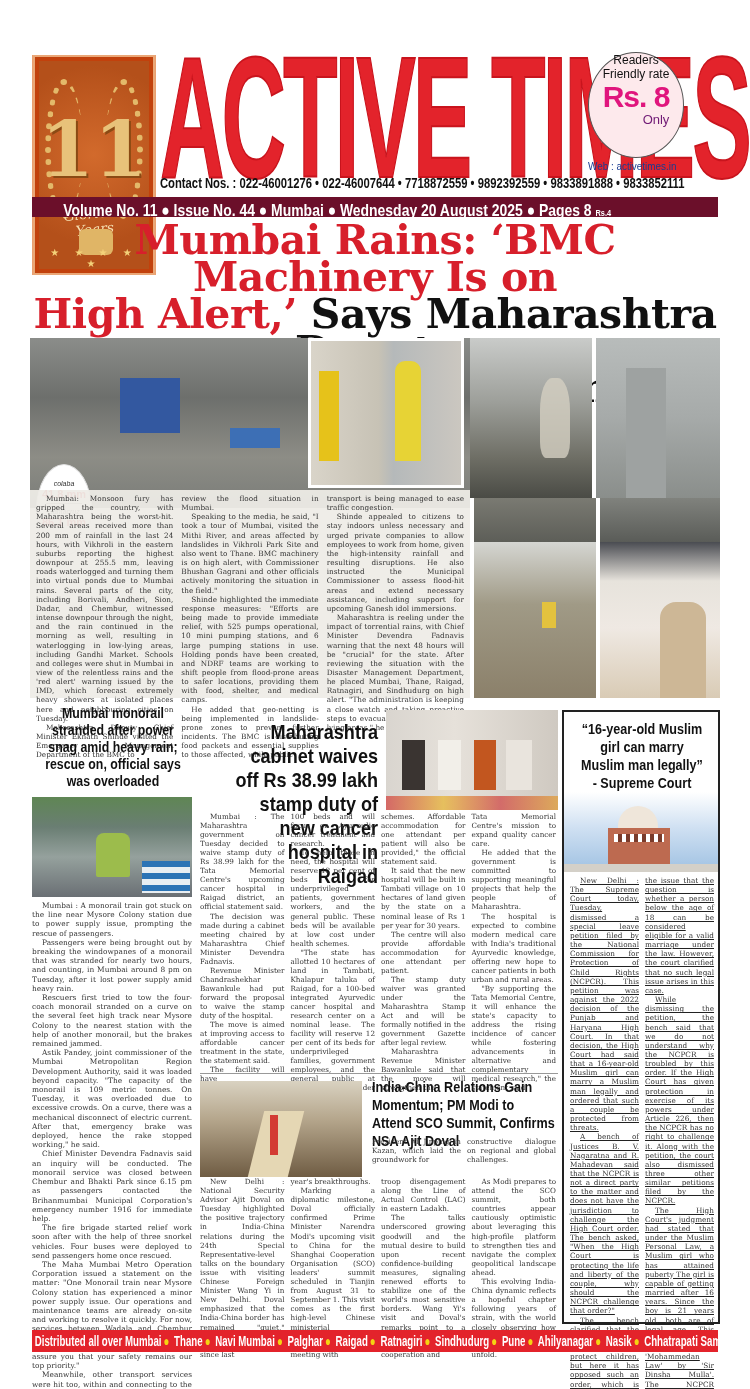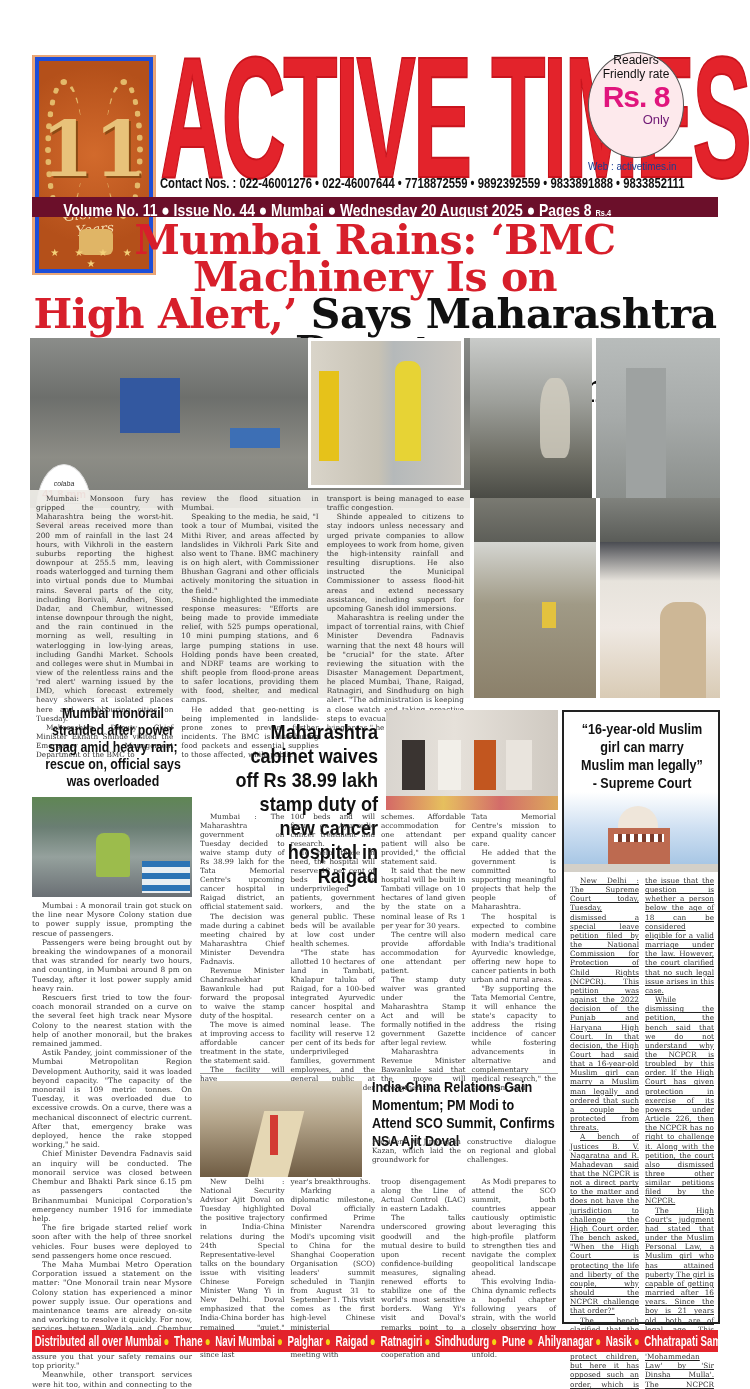--- a/index.html
+++ b/index.html
@@ -198,21 +198,21 @@
   .dist-dot { color: #f5d312; margin: 0 3px; }
 </style>
 </head>
 <body>
 
 <header class="masthead">
   <div class="anniv-logo" style="top:55px;height:220px;">
   </div>
 </header>
 
-<div style="position:absolute; left:33px; top:55px; width:122px; height:220px; background:#1d4ed8; border:2px solid #eaa777;">
+<div style="position:absolute; left:33px; top:55px; width:122px; height:220px; background:#c2410c; border:2px solid #eaa777;">
   <div class="anniv-inner"></div>
   <div class="laurel left"></div>
   <div class="laurel right"></div>
   <div class="anniv-number">11</div>
   <div class="anniv-caption">Glorious Years</div>
   <div class="anniv-bow"></div>
   <div class="stars">★ ★ ★ ★ ★</div>
 </div>
 
 <div style="position:absolute; left:160px; top:42px; width:460px; height:150px; overflow:visible;">

